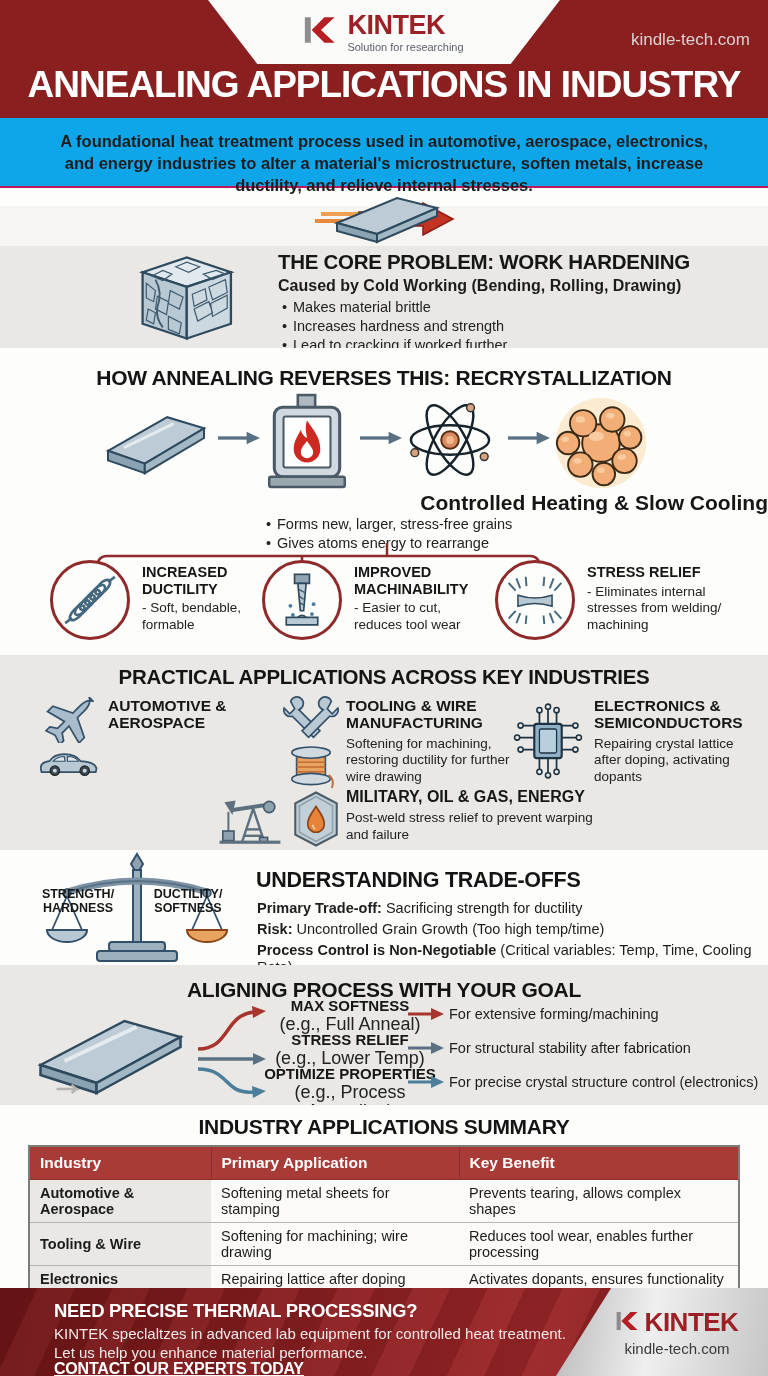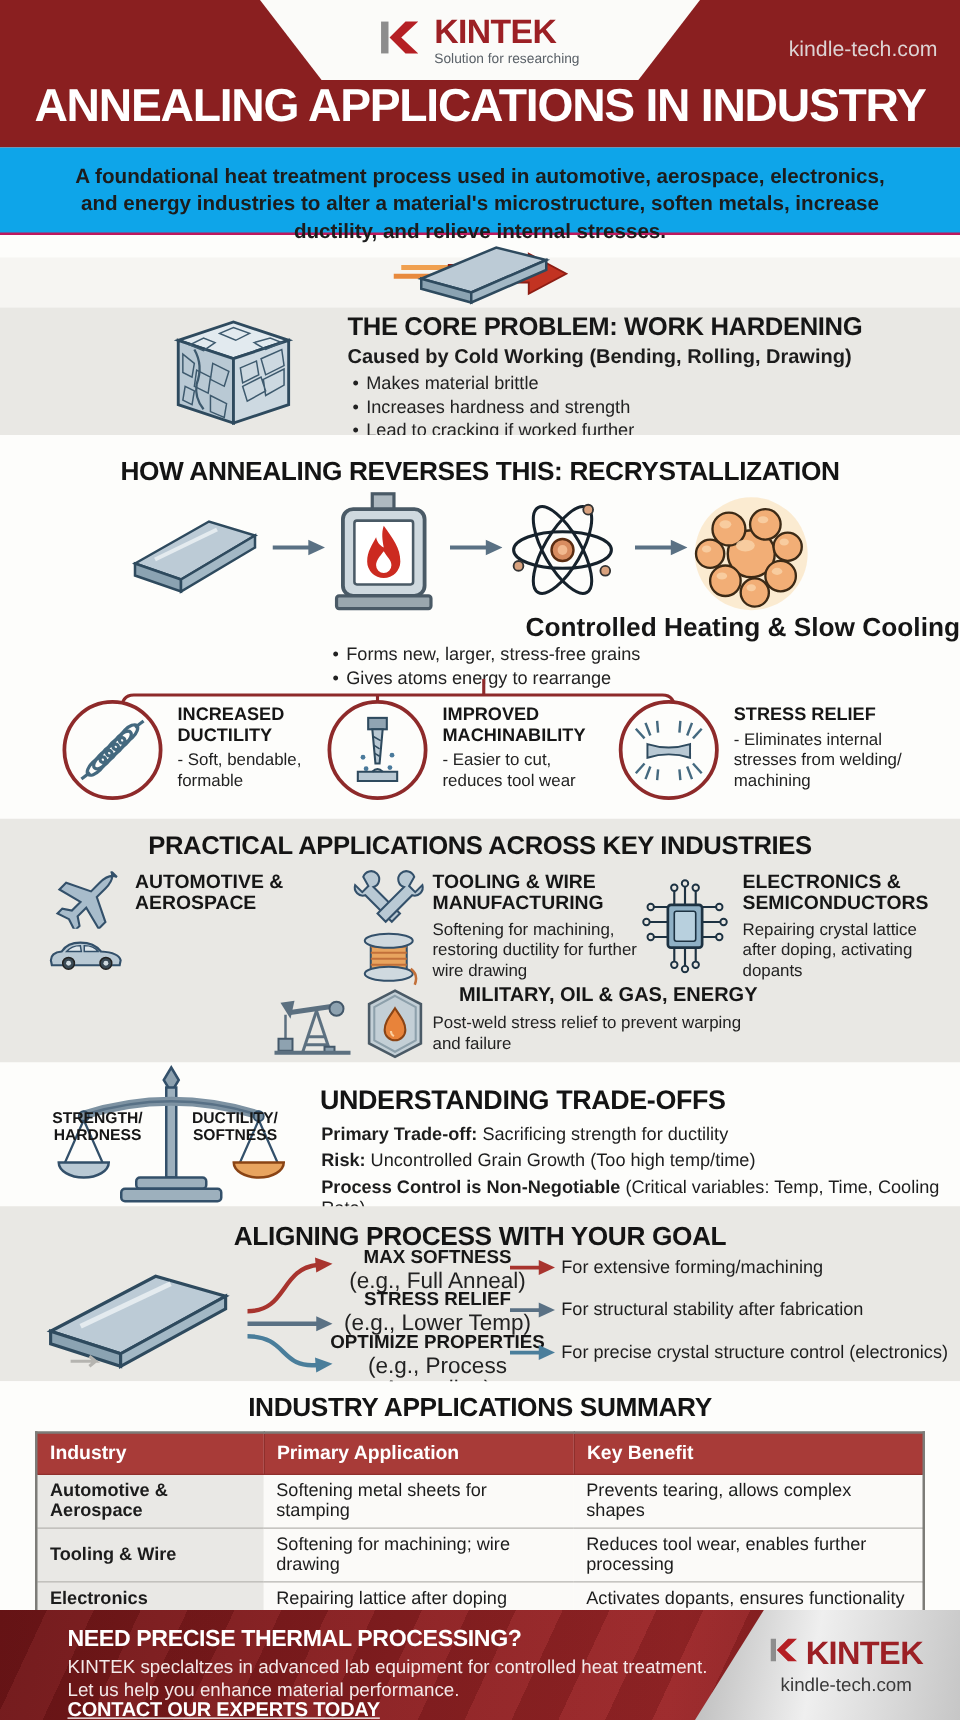--- a/index.html
+++ b/index.html
@@ -436,21 +436,21 @@
       <span>
         <svg width="52" height="58" viewBox="0 0 60 70">
           <polygon points="30,3 55,16 55,54 30,67 5,54 5,16" fill="#c3cfd6" stroke="#4a5a66" stroke-width="2.5"></polygon>
           <polygon points="30,8 50,19 50,51 30,62 10,51 10,19" fill="none" stroke="#8da0ab" stroke-width="2"></polygon>
           <path d="M30,20 c6,9 10,14 10,21 a10,10 0 1 1 -20,0 c0,-7 4,-12 10,-21 z" fill="#e8833a" stroke="#8a4415" stroke-width="2"></path>
           <path d="M26,42 a5,6 0 0 0 3,5" fill="none" stroke="#f9cfa0" stroke-width="2"></path>
         </svg>
       </span>
     </span>
     <div class="app-text" style="left:346px; top:133px; width:260px;">
-      <div class="app-title" style="font-size:16px;text-align:right;">MILITARY, OIL &amp; GAS, ENERGY</div>
+      <div class="app-title" style="font-size:16px;">MILITARY, OIL &amp; GAS, ENERGY</div>
       <div class="app-desc">Post-weld stress relief to prevent warping and failure</div>
     </div>
   </div>
 
   <div class="band band-trade">
     <span class="scale-wrap">
       <svg width="190" height="112" viewBox="0 0 190 112">
         <path d="M95,2 l6,10 -6,10 -6,-10 z" fill="#8ea2b0" stroke="#33506a" stroke-width="2"></path>
         <rect x="91" y="18" width="8" height="72" fill="#9db0bd" stroke="#33506a" stroke-width="2"></rect>
         <path d="M25,40 Q95,18 165,40" fill="none" stroke="#7d92a2" stroke-width="7"></path>

